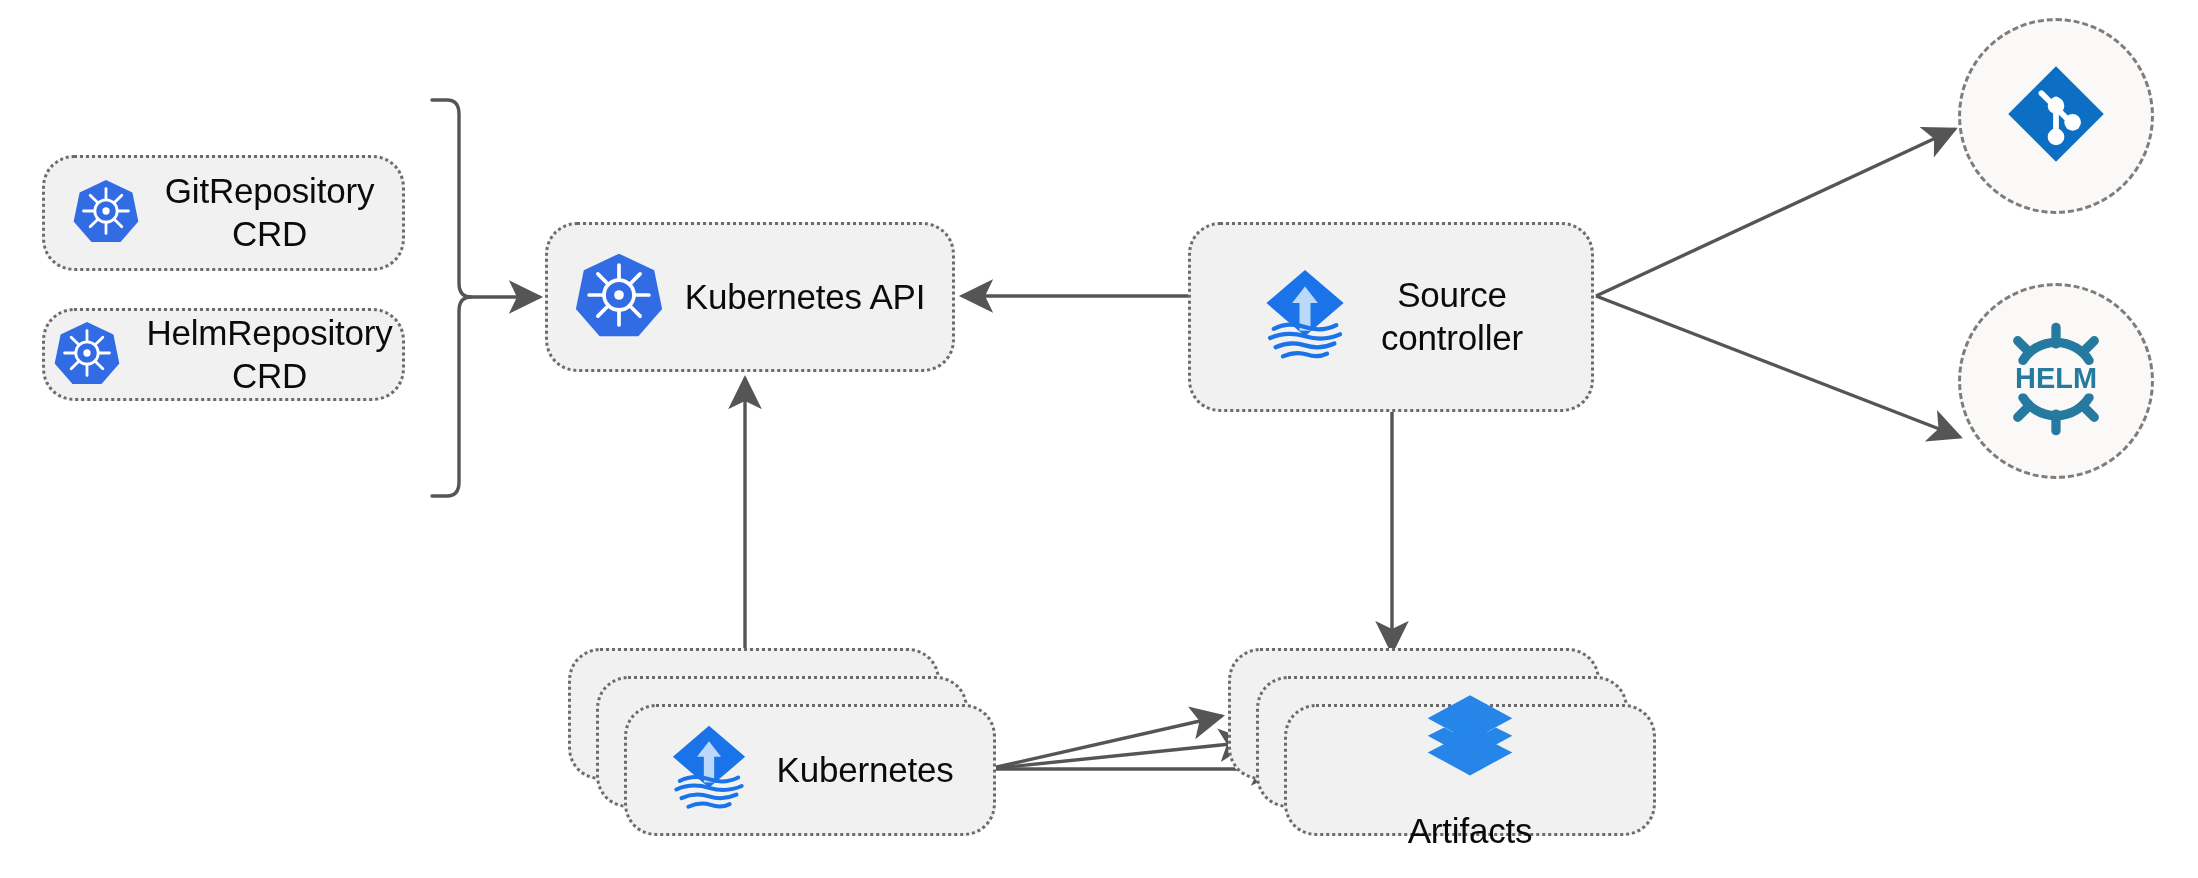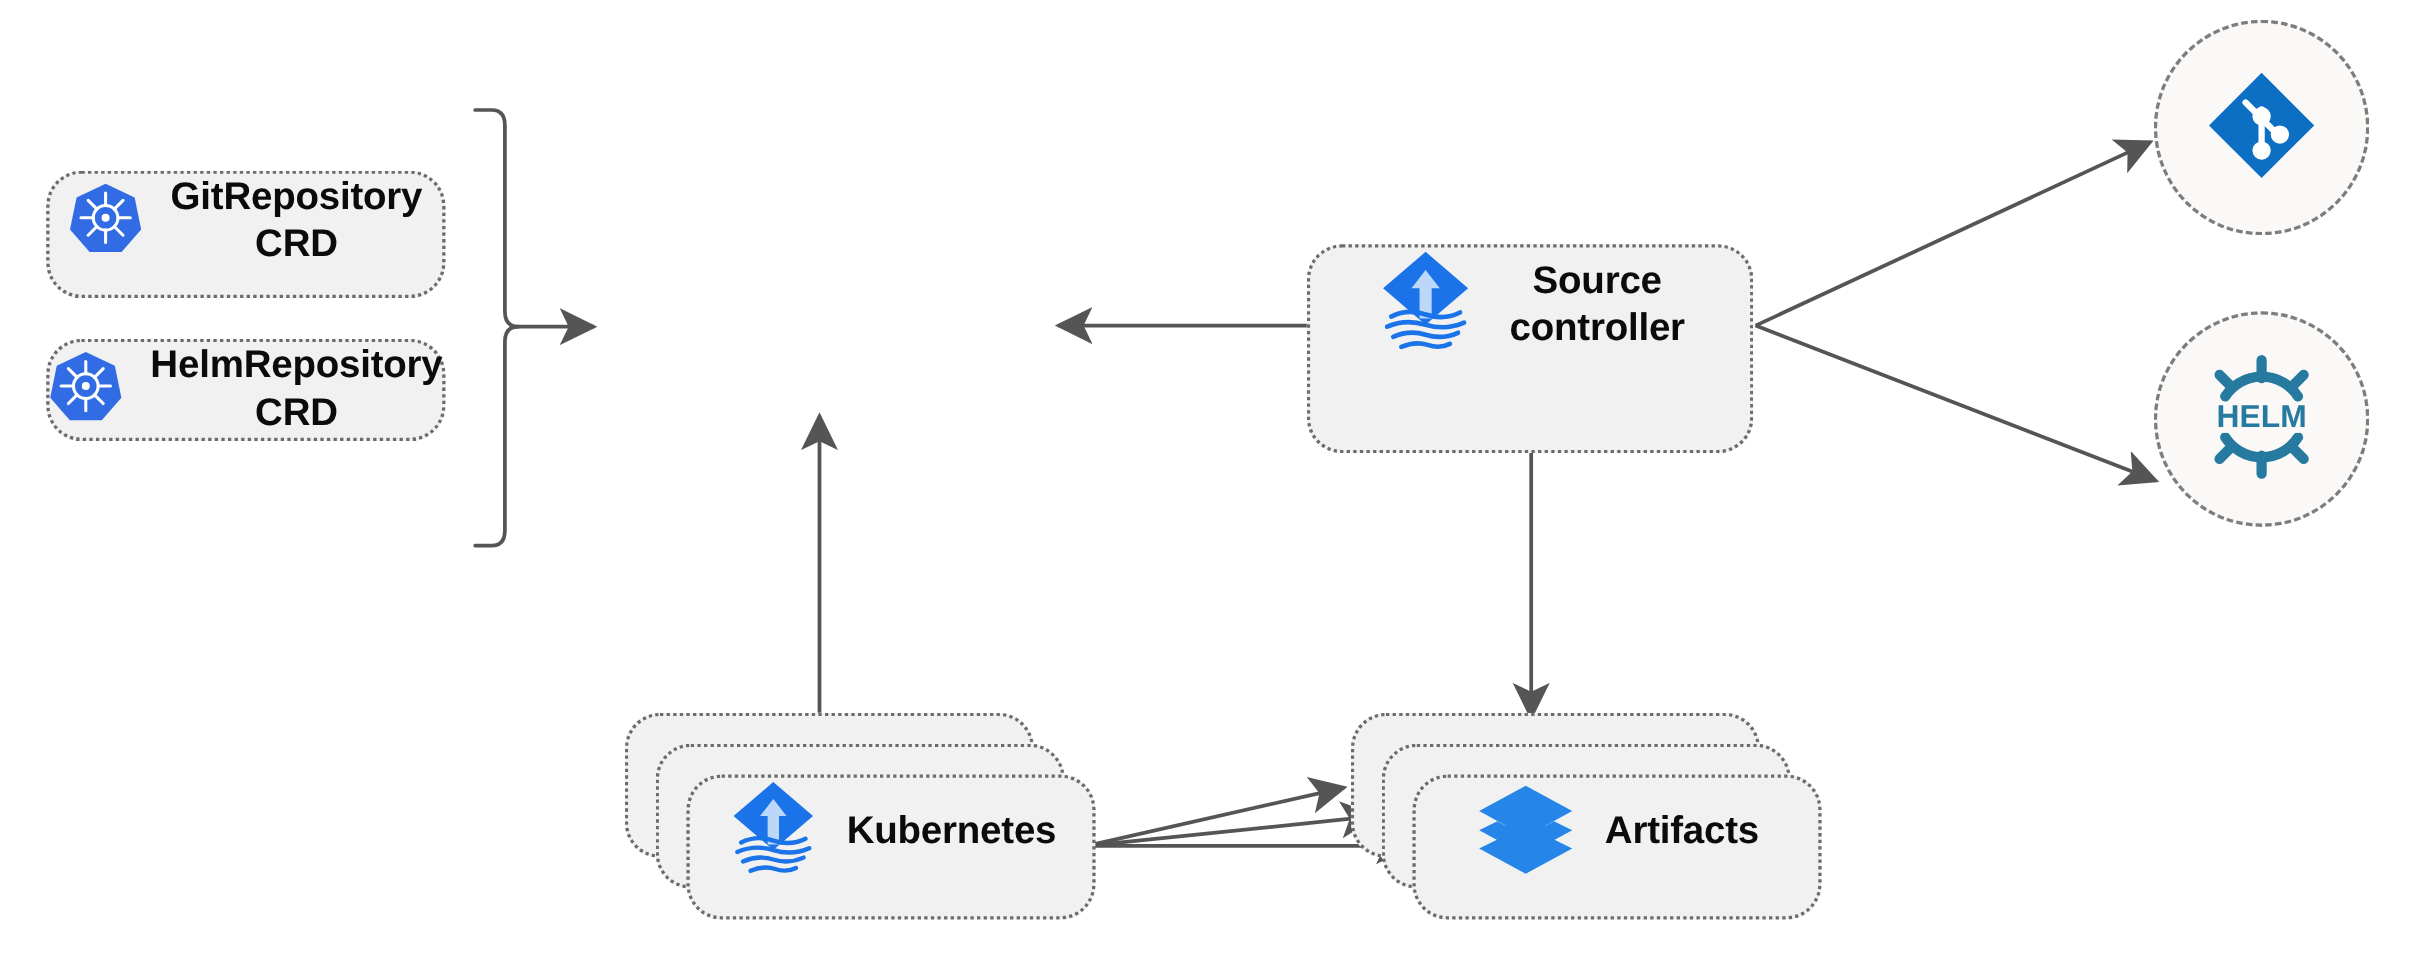--- a/index.html
+++ b/index.html
@@ -7,23 +7,22 @@
   #canvas{position:relative;width:2198px;height:878px;background:#ffffff;overflow:hidden;}
 
   
   .node{
     position:absolute;
     background:#f1f1f1;
     border:3px dotted #6b6b6b;
     border-radius:32px;
     box-sizing:border-box;
     display:flex;
-    align-items:flex-start;
+    align-items:center;
     justify-content:center;
-    font-weight:bold;
   }
   .node.ghost{background:#f1f1f1;}
   .node .inner{
     display:flex;align-items:center;justify-content:center;
     gap:26px;width:100%;padding:0 22px;box-sizing:border-box;
   }
   .node .label{
     color:#0b0b0b;
     font-size:35px;
     line-height:1.22;
@@ -119,20 +118,42 @@
             <line x1="38" y1="62" x2="26" y2="74"></line>
           </g>
           <circle cx="50" cy="50" r="5.5" fill="#ffffff"></circle>
         </svg>
       </span>
       <span class="label">HelmRepository
 CRD</span>
     </div>
   </div>
 
+  <div class="node" style="left:545px;top:222px;width:410px;height:150px;">
+    <div class="inner" style="gap:22px;">
+      <span class="ico">
+        <svg width="88" height="88" viewBox="0 0 100 100">
+          <path d="M50 3 L90 22 L99 66 L72 97 L28 97 L1 66 L10 22 Z" fill="#326CE5"></path>
+          <g fill="none" stroke="#ffffff" stroke-width="4.2" stroke-linecap="round">
+            <circle cx="50" cy="50" r="17"></circle>
+            <line x1="50" y1="16" x2="50" y2="33"></line>
+            <line x1="50" y1="67" x2="50" y2="84"></line>
+            <line x1="16" y1="50" x2="33" y2="50"></line>
+            <line x1="67" y1="50" x2="84" y2="50"></line>
+            <line x1="26" y1="26" x2="38" y2="38"></line>
+            <line x1="62" y1="62" x2="74" y2="74"></line>
+            <line x1="74" y1="26" x2="62" y2="38"></line>
+            <line x1="38" y1="62" x2="26" y2="74"></line>
+          </g>
+          <circle cx="50" cy="50" r="5.5" fill="#ffffff"></circle>
+        </svg>
+      </span>
+      <span class="label">Kubernetes API</span>
+    </div>
+  </div>
 
   <div class="node" style="left:1188px;top:222px;width:406px;height:190px;">
     <div class="inner" style="gap:30px;">
       <span class="ico">
         <svg width="92" height="98" viewBox="0 0 100 106">
           <path d="M50 4 L92 40 L50 76 L8 40 Z" fill="#1A73E8"></path>
           <path d="M50 22 L64 40 L56 40 L56 70 L44 70 L44 40 L36 40 Z" fill="#BBD7FA"></path>
           <g fill="none" stroke="#1A73E8" stroke-width="4.6" stroke-linecap="round">
             <path d="M16 68 Q 32 60 50 66 Q 68 72 84 64"></path>
             <path d="M12 78 Q 30 70 50 76 Q 70 82 88 74"></path>
@@ -197,21 +218,21 @@
           </g>
         </svg>
       </span>
       <span class="label">Kubernetes</span>
     </div>
   </div>
 
   <div class="node ghost" style="left:1228px;top:648px;width:372px;height:132px;"></div>
   <div class="node ghost" style="left:1256px;top:676px;width:372px;height:132px;"></div>
   <div class="node" style="left:1284px;top:704px;width:372px;height:132px;">
-    <div class="inner" style="gap:26px;">
+    <div class="inner" style="gap:26px;flex-direction:column;">
       <span class="ico">
         <svg width="92" height="92" viewBox="0 0 100 100">
           <path d="M50 8 L96 33 L50 58 L4 33 Z" fill="#2585E8"></path>
           <path d="M50 42 L78 57 L50 72 L22 57 Z" fill="#2585E8" transform="translate(0,-4)"></path>
           <path d="M4 52 L22 43 L50 58 L78 43 L96 52 L50 77 Z" fill="#2585E8"></path>
           <path d="M4 70 L22 61 L50 76 L78 61 L96 70 L50 95 Z" fill="#2585E8"></path>
         </svg>
       </span>
       <span class="label">Artifacts</span>
     </div>

